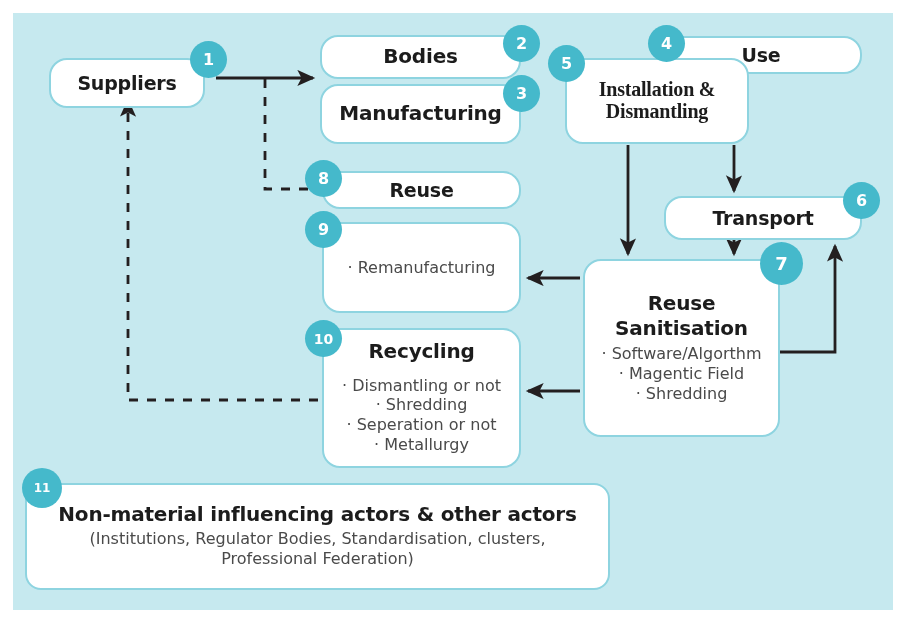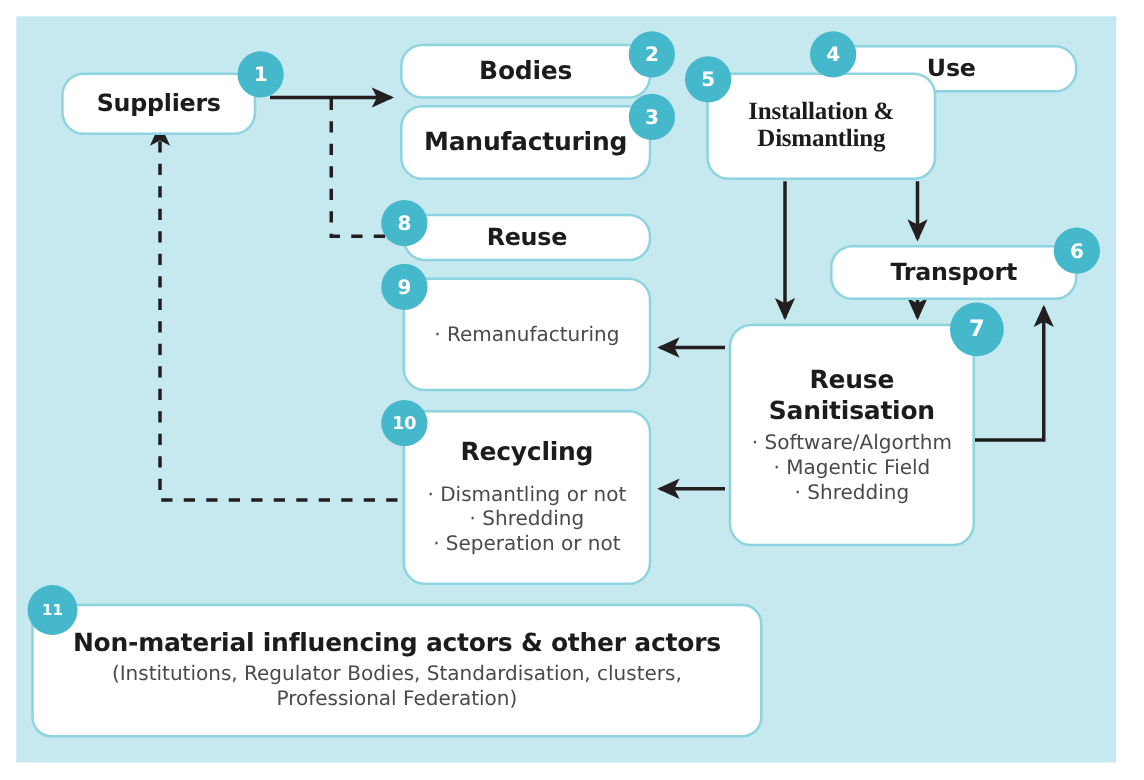--- a/index.html
+++ b/index.html
@@ -221,20 +221,21 @@
     </div>
   </div>
   <div class="badge" id="badge-9">9</div>
 
   <div class="node" id="node-recycling">
     <div class="title">Recycling</div>
     <div class="sub">
       <div>· Dismantling or not</div>
       <div>· Shredding</div>
       <div>· Seperation or not</div>
+      <div>· Metallurgy</div>
     </div>
   </div>
   <div class="badge" id="badge-10">10</div>
 
   <div class="node" id="node-sanitisation">
     <div class="title">Reuse</div>
     <div class="title">Sanitisation</div>
     <div class="sub">
       <div>· Software/Algorthm</div>
       <div>· Magentic Field</div>

